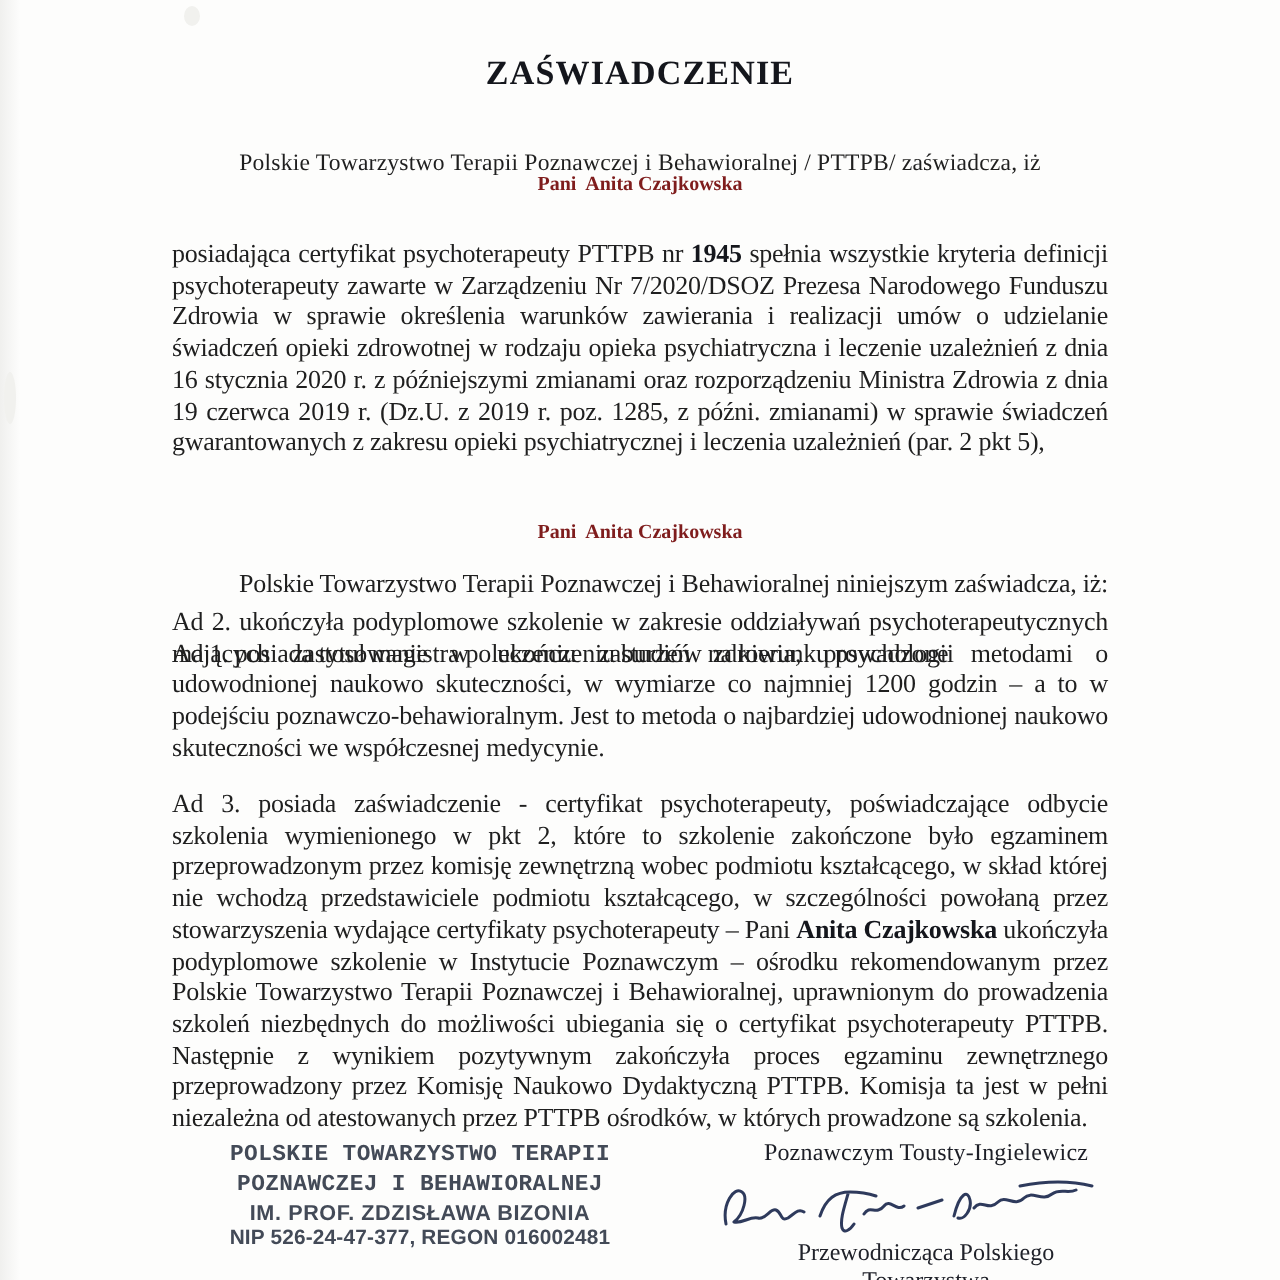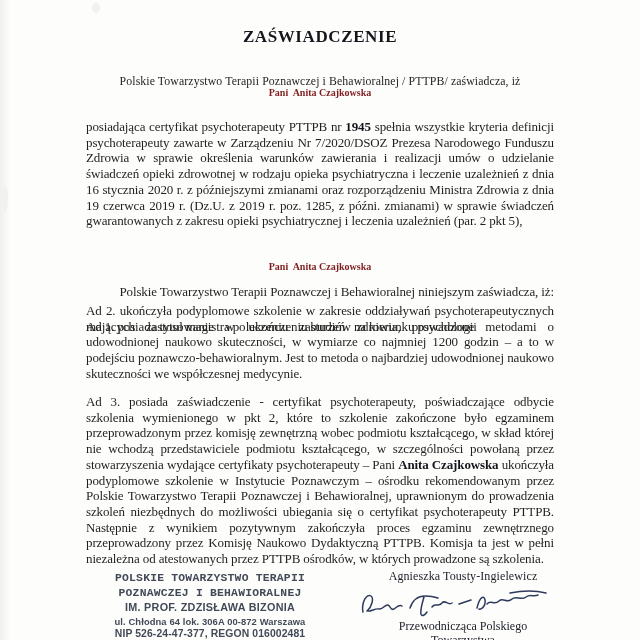--- a/index.html
+++ b/index.html
@@ -82,26 +82,25 @@
   <div class="body-block ad1">Ad 1. posiada tytuł magistra po ukończeniu studiów na kierunku psychologii</div>
 
   <div class="body-block ad2">Ad 2. ukończyła podyplomowe szkolenie w zakresie oddziaływań psychoterapeutycznych mających zastosowanie w leczeniu zaburzeń zdrowia, prowadzone metodami o udowodnionej naukowo skuteczności, w wymiarze co najmniej 1200 godzin – a to w podejściu poznawczo-behawioralnym. Jest to metoda o najbardziej udowodnionej naukowo skuteczności we współczesnej medycynie.</div>
 
   <div class="body-block ad3"><span>Ad 3. posiada zaświadczenie - certyfikat psychoterapeuty, poświadczające odbycie szkolenia wymienionego w pkt 2, które to szkolenie zakończone było egzaminem przeprowadzonym przez komisję zewnętrzną wobec podmiotu kształcącego, w skład której nie wchodzą przedstawiciele podmiotu kształcącego, w szczególności powołaną przez stowarzyszenia wydające certyfikaty psychoterapeuty – Pani </span><b>Anita Czajkowska</b><span> ukończyła podyplomowe szkolenie w Instytucie Poznawczym – ośrodku rekomendowanym przez Polskie Towarzystwo Terapii Poznawczej i Behawioralnej, uprawnionym do prowadzenia szkoleń niezbędnych do możliwości ubiegania się o certyfikat psychoterapeuty PTTPB. Następnie z wynikiem pozytywnym zakończyła proces egzaminu zewnętrznego przeprowadzony przez Komisję Naukowo Dydaktyczną PTTPB. Komisja ta jest w pełni niezależna od atestowanych przez PTTPB ośrodków, w których prowadzone są szkolenia.</span></div>
 
   <div class="stamp">
     <div class="l1">POLSKIE TOWARZYSTWO TERAPII</div>
     <div class="l2">POZNAWCZEJ I  BEHAWIORALNEJ</div>
     <div class="l3">IM. PROF. ZDZISŁAWA BIZONIA</div>
-    <div class="l4">ul. Chłodna 64 lok. 306A  00-872 Warszawa</div>
     <div class="l5">NIP 526-24-47-377, REGON 016002481</div>
   </div>
 
   <div class="sig-col">
-    <div class="sig-name">Agnieszka Tousty-Ingielewicz</div>
+    <div class="sig-name">Poznawczym Tousty-Ingielewicz</div>
     <svg class="sig-svg" width="198" height="32" viewBox="0 0 198 32">
       <path fill="none" stroke="#2e3a5c" stroke-width="1.5" stroke-linecap="round" stroke-linejoin="round" d="M5,25 C3,15 9,6 13,9 C16,11 14,20 9,24 C13,25 17,21 21,22 C25,23 27,17 30,18 C33,19 32,24 36,22 C39,20 41,17 44,19
            M52,21 C55,12 60,9 67,9 C73,9 77,10 80,11
            M66,10 C64,17 62,23 63,27 C64,30 67,28 69,25
            M74,20 C77,15 80,21 84,16 C87,12 90,19 94,16
            M101,17 L113,13
            M119,21 C122,9 126,8 127,13 C128,18 124,23 121,22
            M129,17 C133,12 136,19 141,14 C145,10 149,17 154,12 C158,8 163,14 168,10 C172,7 176,10 180,8
            M152,6 C162,4 176,3 188,6"></path>
     </svg>

